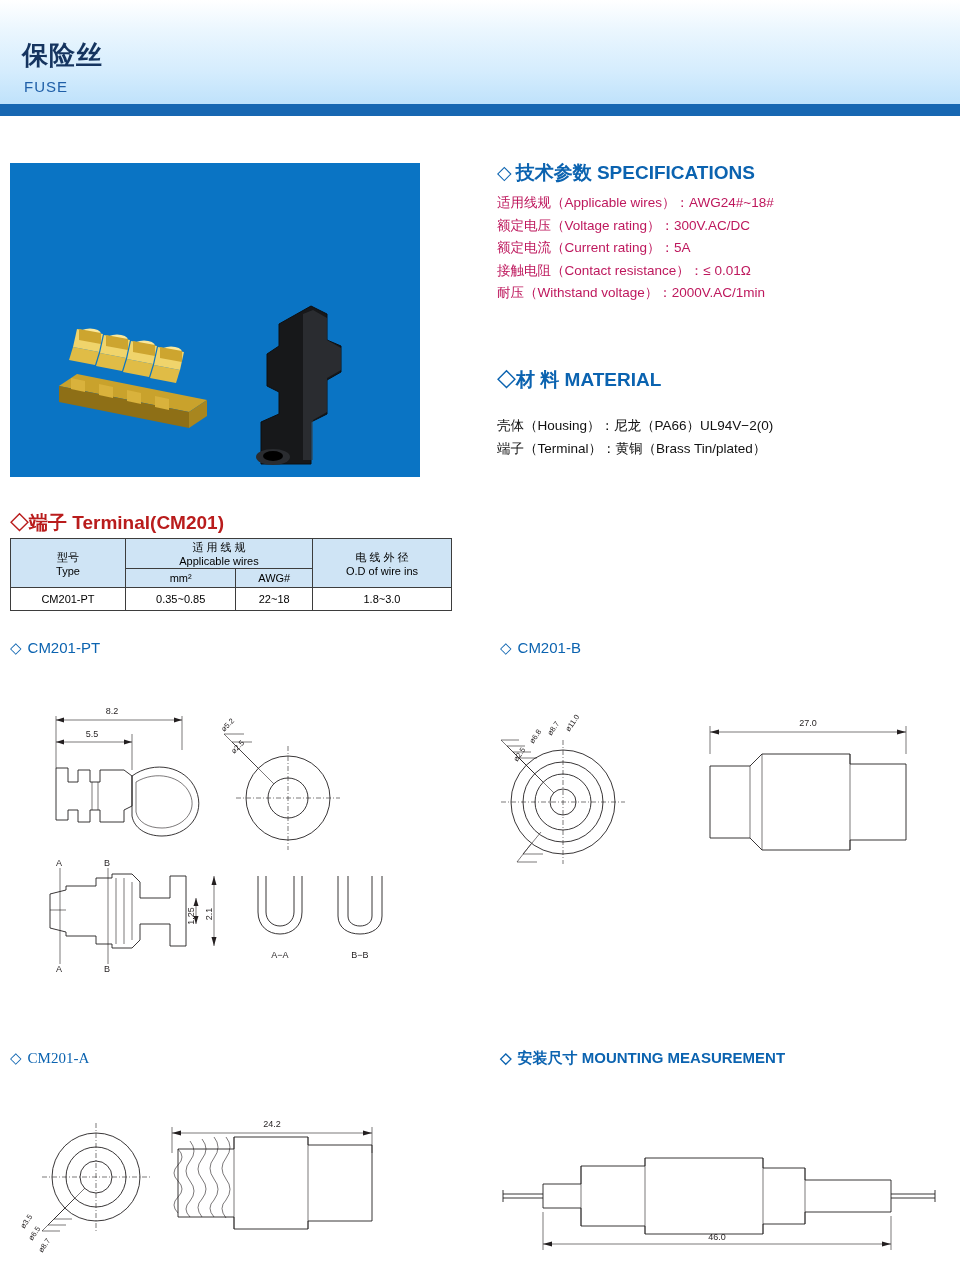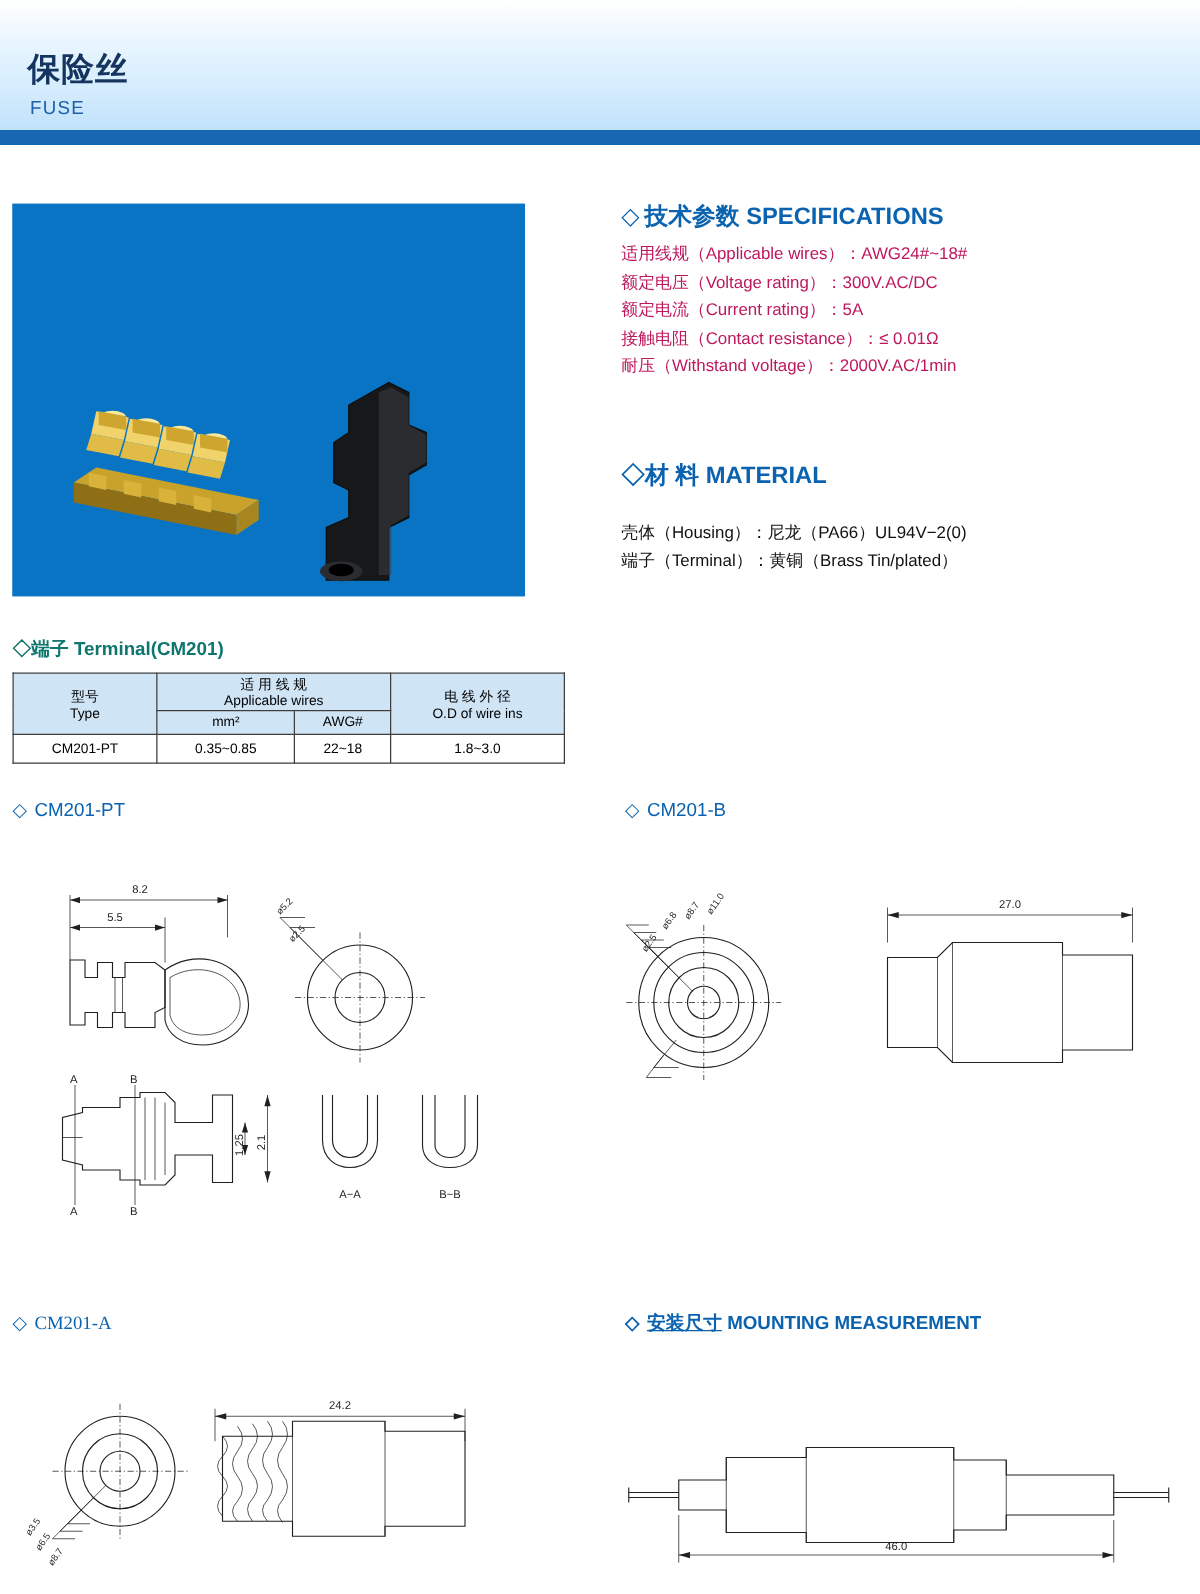--- a/index.html
+++ b/index.html
@@ -100,23 +100,23 @@
     font-size: 13.5px;
     line-height: 22.5px;
     color: #111;
     margin-top: 15px;
   }
 
   
   .term-head {
     position: absolute;
     left: 10px; top: 510px;
-    font-size: 15px;
+    font-size: 19px;
     font-weight: bold;
-    color: #0f766e;
+    color: #b91c1c;
   }
   .term-table {
     position: absolute;
     left: 10px; top: 538px;
     border-collapse: collapse;
     font-size: 11px;
   }
   .term-table td, .term-table th {
     border: 1px solid #3d3d3d;
     text-align: center;
@@ -136,21 +136,21 @@
     position: absolute;
     font-size: 15px;
     color: #0b63b0;
     white-space: nowrap;
   }
   .cap .dia { margin-right: 6px; }
   .cap-pt { left: 10px; top: 639px; }
   .cap-b  { left: 500px; top: 639px; }
   .cap-a  { left: 10px; top: 1049px; font-family: Liberation Serif, serif; }
   .cap-mm { left: 500px; top: 1049px; font-weight: bold; }
-  .cap-mm .cn { font-weight: bold; text-decoration: underline; }
+  .cap-mm .cn { font-weight: bold; }
 
   
   .draw { position: absolute; }
   .d-pt { left: 20px; top: 690px; width: 440px; height: 310px; text-align: right; }
   .d-b  { left: 495px; top: 690px; width: 450px; height: 200px; }
   .d-a  { left: 20px; top: 1105px; width: 440px; height: 160px; }
   .d-mm { left: 495px; top: 1140px; width: 450px; height: 120px; }
 
   svg { display: block; }
   .ln { fill: none; stroke: #231f20; stroke-width: 0.9; }

